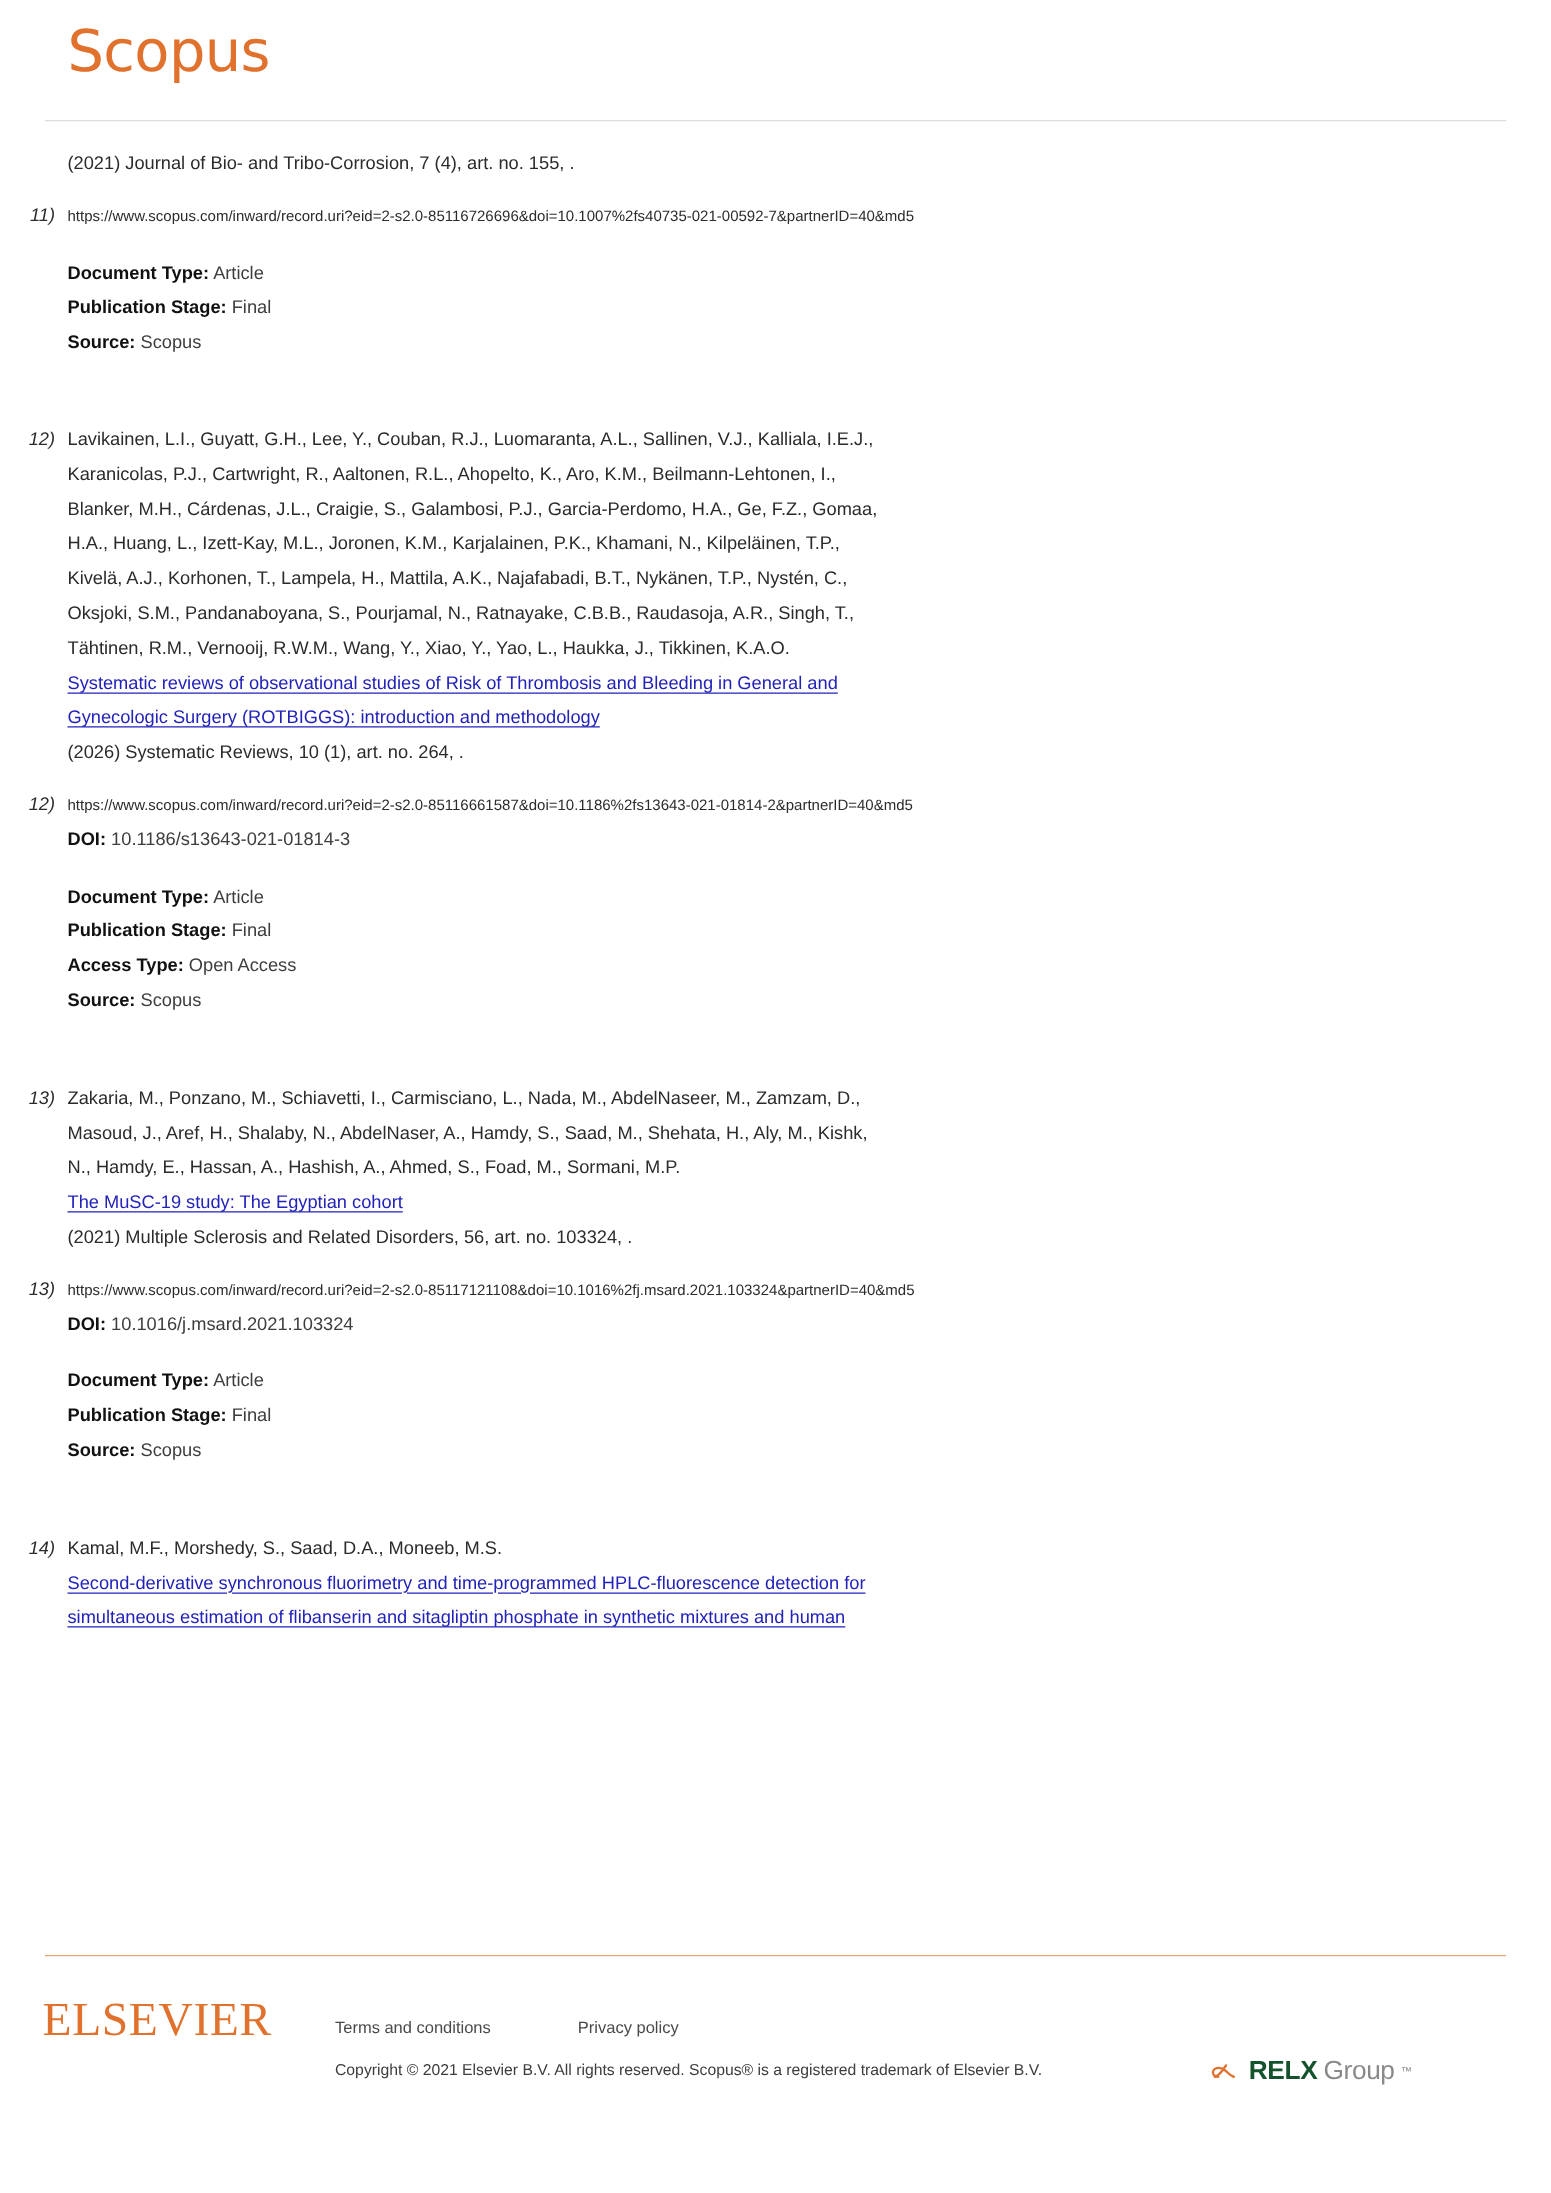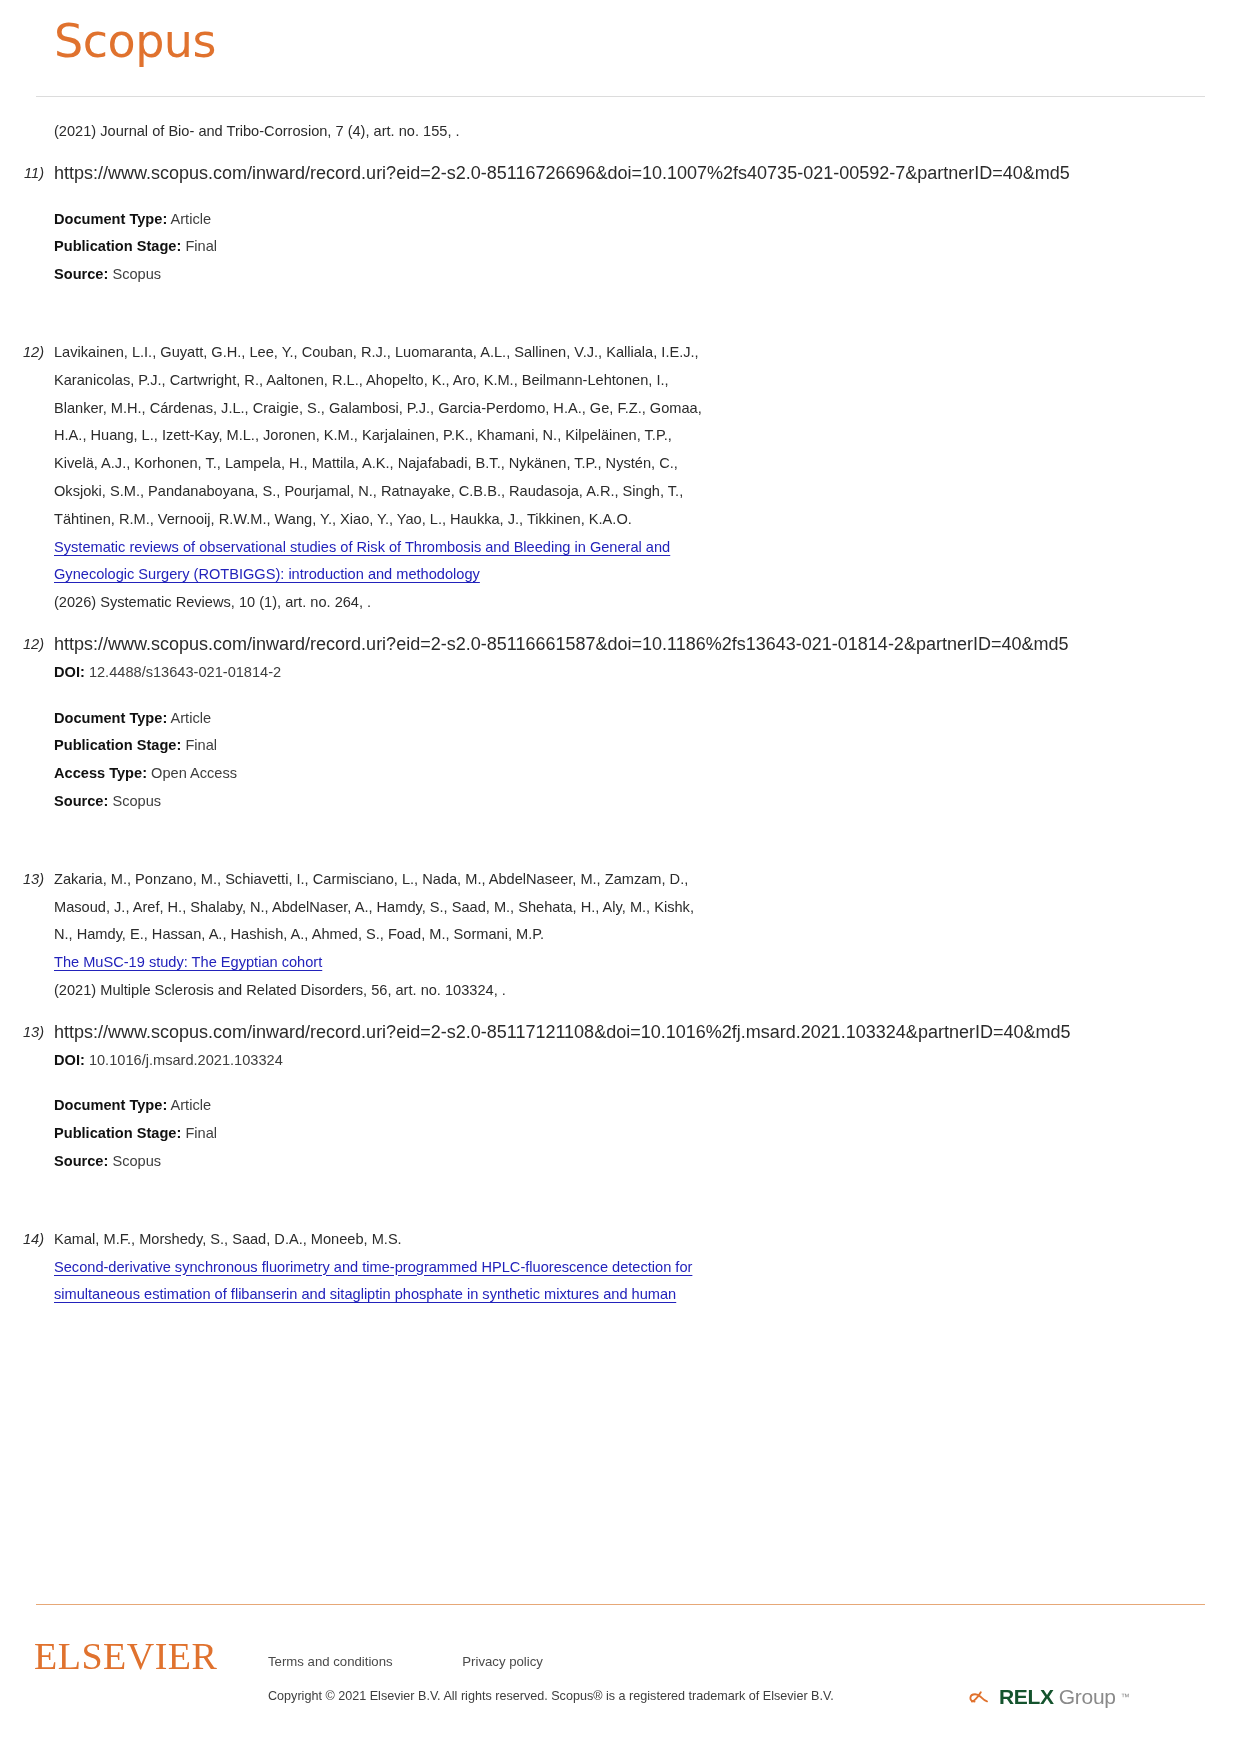--- a/index.html
+++ b/index.html
@@ -86,21 +86,21 @@
     white-space: nowrap;
     display: block;
   }
   .source-line {
     font-size: 14.6px;
     line-height: 27.8px;
     color: #2b2b2b;
     white-space: nowrap;
   }
   .url-line {
-    font-size: 18px;
+    font-size: 12px;
     line-height: 27.8px;
     color: #2b2b2b;
     white-space: nowrap;
     overflow: hidden;
   }
   .doi-line {
     font-size: 14.6px;
     line-height: 27.8px;
     color: #2b2b2b;
     white-space: nowrap;
@@ -120,21 +120,21 @@
   .meta-block { margin-top: 18px; }
   .gap-sm { height: 14px; }
   .gap-lg { height: 50px; }
 
   
   .footer {
     position: absolute;
     left: 0;
     right: 0;
     bottom: 0;
-    height: 150px;
+    height: 190px;
   }
   .footer-rule {
     position: absolute;
     left: 36px;
     right: 36px;
     top: 0;
     height: 1px;
     background: #e7a877;
   }
   .elsevier-logo {
@@ -257,21 +257,21 @@
   </div>
 
   <div class="gap-sm"></div>
 
   <div class="row">
     <div class="idx">12)</div>
     <div class="body-col">
       <div class="url-line">https://www.scopus.com/inward/record.uri?eid=2-s2.0-85116661587&amp;doi=10.1186%2fs13643-021-01814-2&amp;partnerID=40&amp;md5</div>
       <div class="doi-line">
         <span class="lbl">DOI:</span>
-        <span class="val">12.4488/s13643-021-01814-2</span>
+        <span class="val">10.1186/s13643-021-01814-3</span>
       </div>
       <div class="meta-block">
         <div class="meta-line">
           <span class="lbl">Document Type:</span>
           <span class="val">Article</span>
         </div>
         <div class="meta-line">
           <span class="lbl">Publication Stage:</span>
           <span class="val">Final</span>
         </div>

